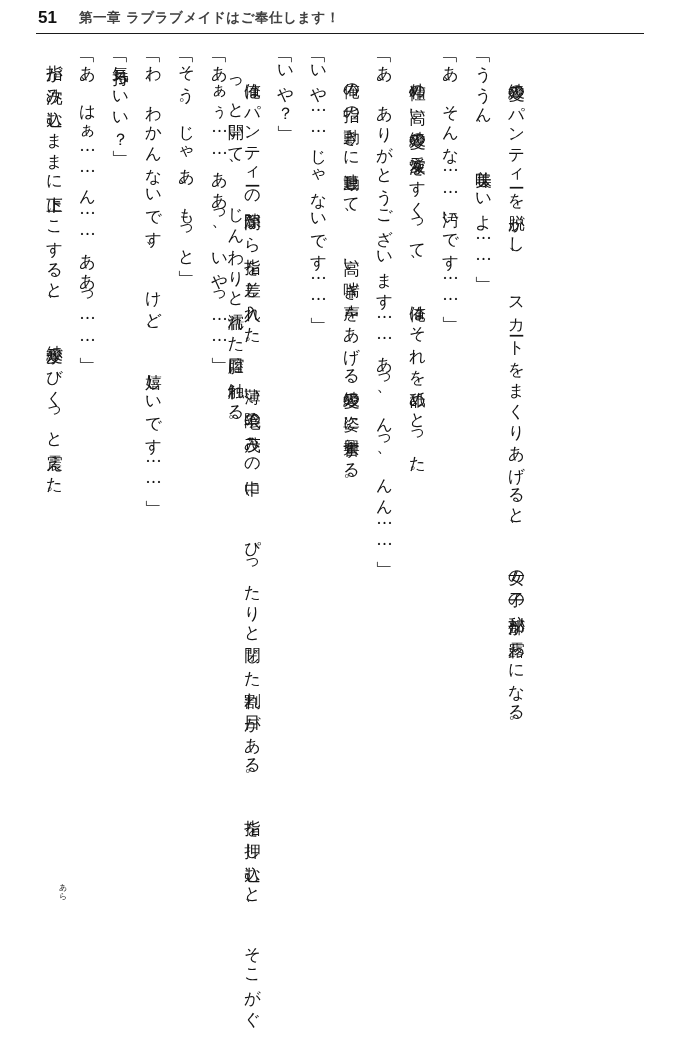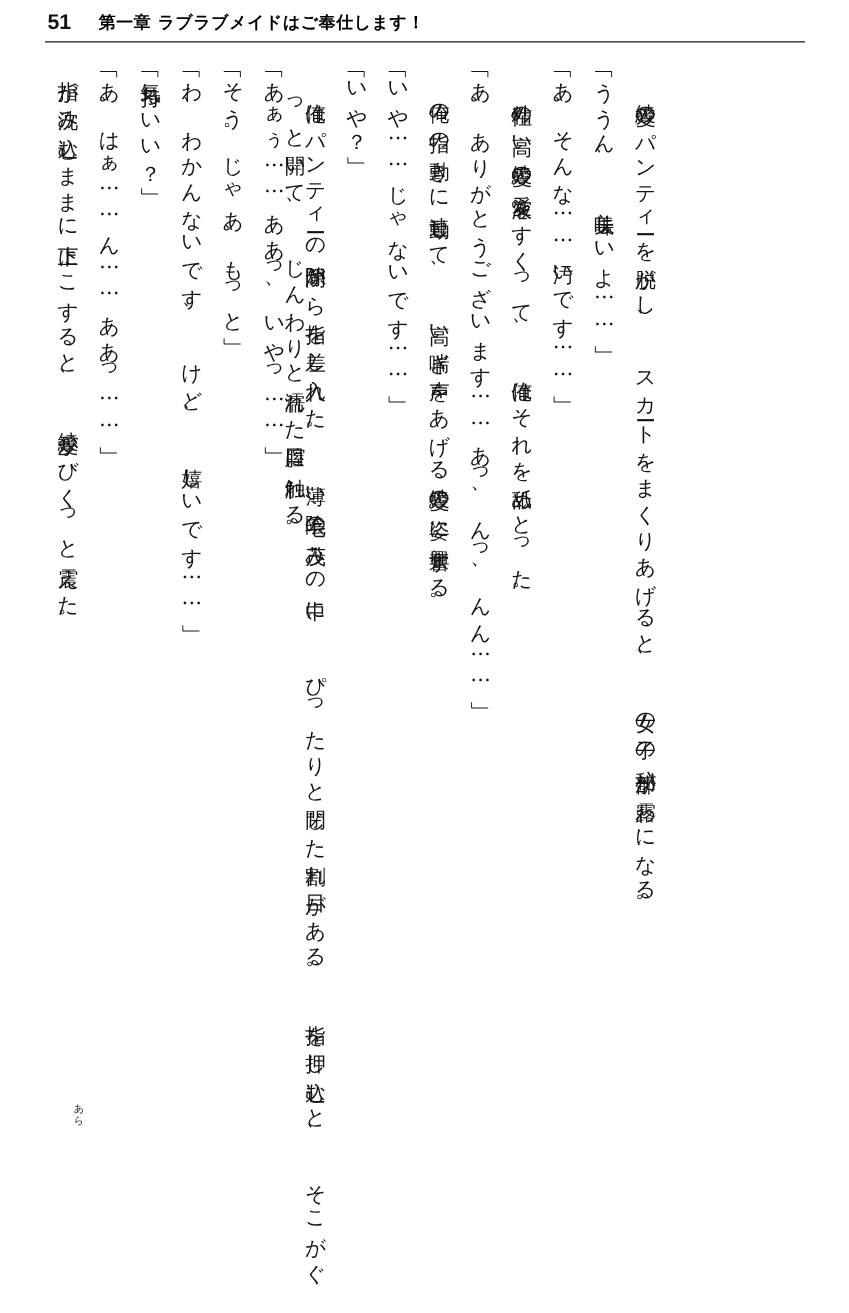--- a/index.html
+++ b/index.html
@@ -38,21 +38,21 @@
     font-family: "Liberation Sans", sans-serif;
     font-weight: bold;
     font-size: 17px;
     color: #111;
     letter-spacing: 0px;
   }
   .chapter-label {
     font-family: "DejaVu Sans", "Liberation Sans", sans-serif;
     font-size: 13.5px;
     font-weight: bold;
-    color: #000000;
+    color: #404040;
     margin-left: 22px;
     letter-spacing: 0.5px;
     white-space: nowrap;
   }
   .header-rule {
     position: absolute;
     top: 33px;
     left: 36px;
     width: 608px;
     height: 1px;

